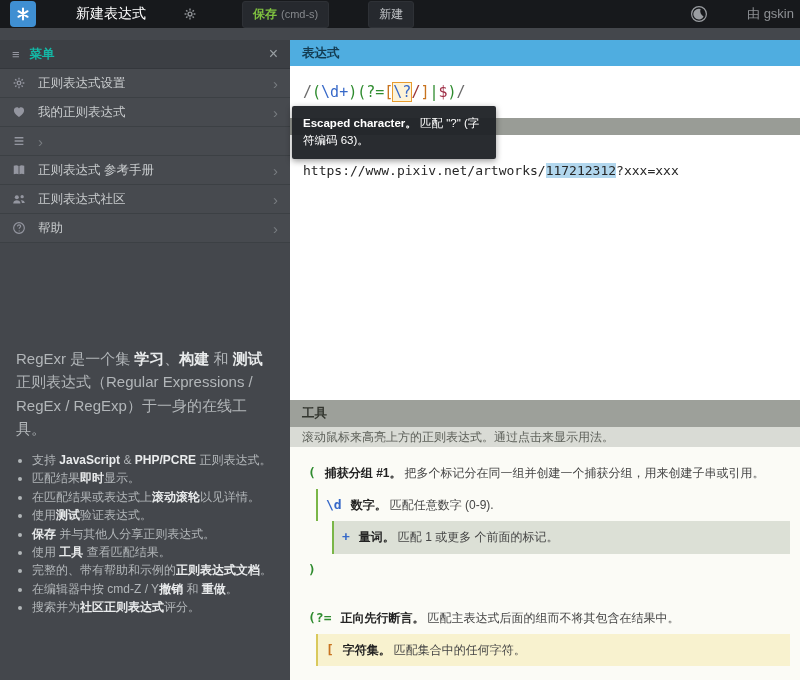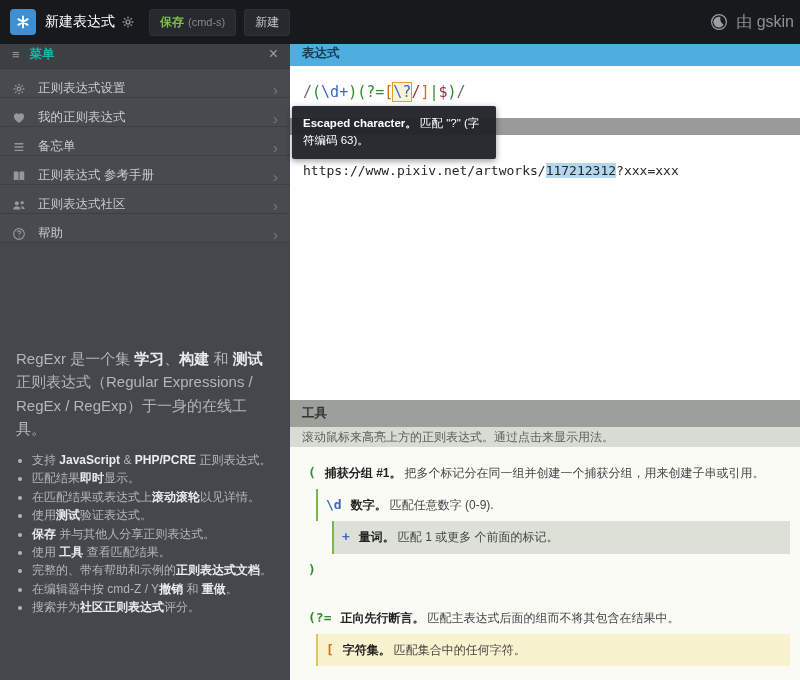--- a/index.html
+++ b/index.html
@@ -1,47 +1,47 @@
 <!DOCTYPE html>
 <html><head>
 <meta charset="utf-8">
 <style>
   html,body{margin:0;padding:0;background:#2b2d30;}
   .page{position:relative;width:800px;height:680px;overflow:hidden;background:#44474c;
         font-family:"Liberation Sans",sans-serif;-webkit-font-smoothing:antialiased;}
 
   
-  .topbar{position:absolute;top:0;left:0;right:0;height:44px;background:#17191c;
-          display:flex;align-items:center;padding:0 10px;box-sizing:border-box;z-index:30;}
+  .topbar{position:absolute;top:0;left:0;right:0;height:28px;background:#17191c;
+          display:flex;align-items:center;padding:0 10px;box-sizing:border-box;z-index:30;gap:31px;}
   .logo{width:26px;height:26px;border-radius:4px;background:#3f8fd2;display:flex;
         align-items:center;justify-content:center;margin-right:9px;flex:0 0 auto;}
   .logo svg{width:16px;height:16px;}
   .app-title{color:#fff;font-size:14px;margin-right:6px;white-space:nowrap;}
   .title-gear{color:#8e9195;width:14px;height:14px;margin-right:14px;}
   .title-gear svg{width:14px;height:14px;display:block;}
   .tb-btn{background:#26292e;border:1px solid #2e3136;border-radius:3px;color:#c3c6c9;
           font-size:12px;padding:4px 10px;margin-right:8px;cursor:pointer;display:flex;
           align-items:center;white-space:nowrap;}
   .tb-btn .save-word{color:#7fc140;font-weight:bold;margin-right:4px;}
   .tb-btn .save-short{color:#85888c;font-size:11px;}
   .tb-spacer{flex:1;}
   .moon{color:#9a9da1;width:18px;height:18px;margin-right:8px;cursor:pointer;}
   .moon svg{width:18px;height:18px;display:block;}
-  .credit{color:#8e9195;font-size:16px;white-space:nowrap;margin-right:-4px;text-align:center;}
+  .credit{color:#8e9195;font-size:13px;white-space:nowrap;margin-right:-4px;text-align:center;}
 
   
   .sidebar{position:absolute;top:40px;left:0;width:290px;bottom:0;background:#44474c;
            display:flex;flex-direction:column;box-sizing:border-box;overflow:hidden;}
   .menu-header{height:28px;background:#3c3f44;display:flex;align-items:center;
                padding:0 12px;border-bottom:1px solid #34373c;flex:0 0 auto;}
   .menu-header .mh-icon{color:#9496a0;margin-right:10px;font-size:13px;}
   .menu-header .mh-label{color:#14b8a6;font-weight:bold;font-size:12.5px;flex:1;}
   .menu-header .mh-close{color:#9aa0a4;font-size:16px;cursor:pointer;line-height:1;}
   .menu-item{height:28px;background:#474a4f;border-bottom:1px solid #3c4044;display:flex;
-             align-items:flex-end;padding:0 12px;cursor:pointer;flex:0 0 auto;}
+             align-items:center;padding:0 12px;cursor:pointer;flex:0 0 auto;}
   .mi-icon{width:16px;height:16px;color:#9496a0;margin-right:10px;flex:0 0 auto;}
   .mi-icon svg{width:14px;height:14px;display:block;margin-top:1px;}
   .mi-label{color:#c9ccce;font-size:12.5px;flex:1;}
   .mi-chev{color:#787c80;font-size:15px;line-height:1;}
   .side-body{padding:0 16px;margin-top:104px;}
   .intro{color:#b2b6b9;font-size:15px;line-height:1.55;}
   .seg-b{color:#e9ebec;font-weight:bold;}
   .feature-list{margin:12px 0 0 0;padding-left:16px;color:#b2b6b9;font-size:12px;line-height:1.45;}
   .feature-list li{margin:0 0 1px 0;}
   .ad{margin-top:auto;padding:10px 16px 14px 16px;border-top:1px solid #515459;
@@ -161,21 +161,20 @@
           </span>
           <span class="mi-label">我的正则表达式</span>
           <span class="mi-chev">›</span>
         </div>
         <div class="menu-item">
           <span class="mi-icon">
             <svg viewBox="0 0 16 16" fill="none" stroke="currentColor" stroke-width="1.6">
               <path d="M3 4.2h10M3 8h10M3 11.8h10"></path>
             </svg>
           </span>
-          <span class="mi-label">备忘单</span>
           <span class="mi-chev">›</span>
         </div>
         <div class="menu-item">
           <span class="mi-icon">
             <svg viewBox="0 0 16 16">
               <path fill="currentColor" d="M2 3.2c2-.9 3.9-.9 5.5.1v9.6C5.9 12 4 12 2 12.9zM14 3.2c-2-.9-3.9-.9-5.5.1v9.6C10.1 12 12 12 14 12.9z"></path>
             </svg>
           </span>
           <span class="mi-label">正则表达式 参考手册</span>
           <span class="mi-chev">›</span>

